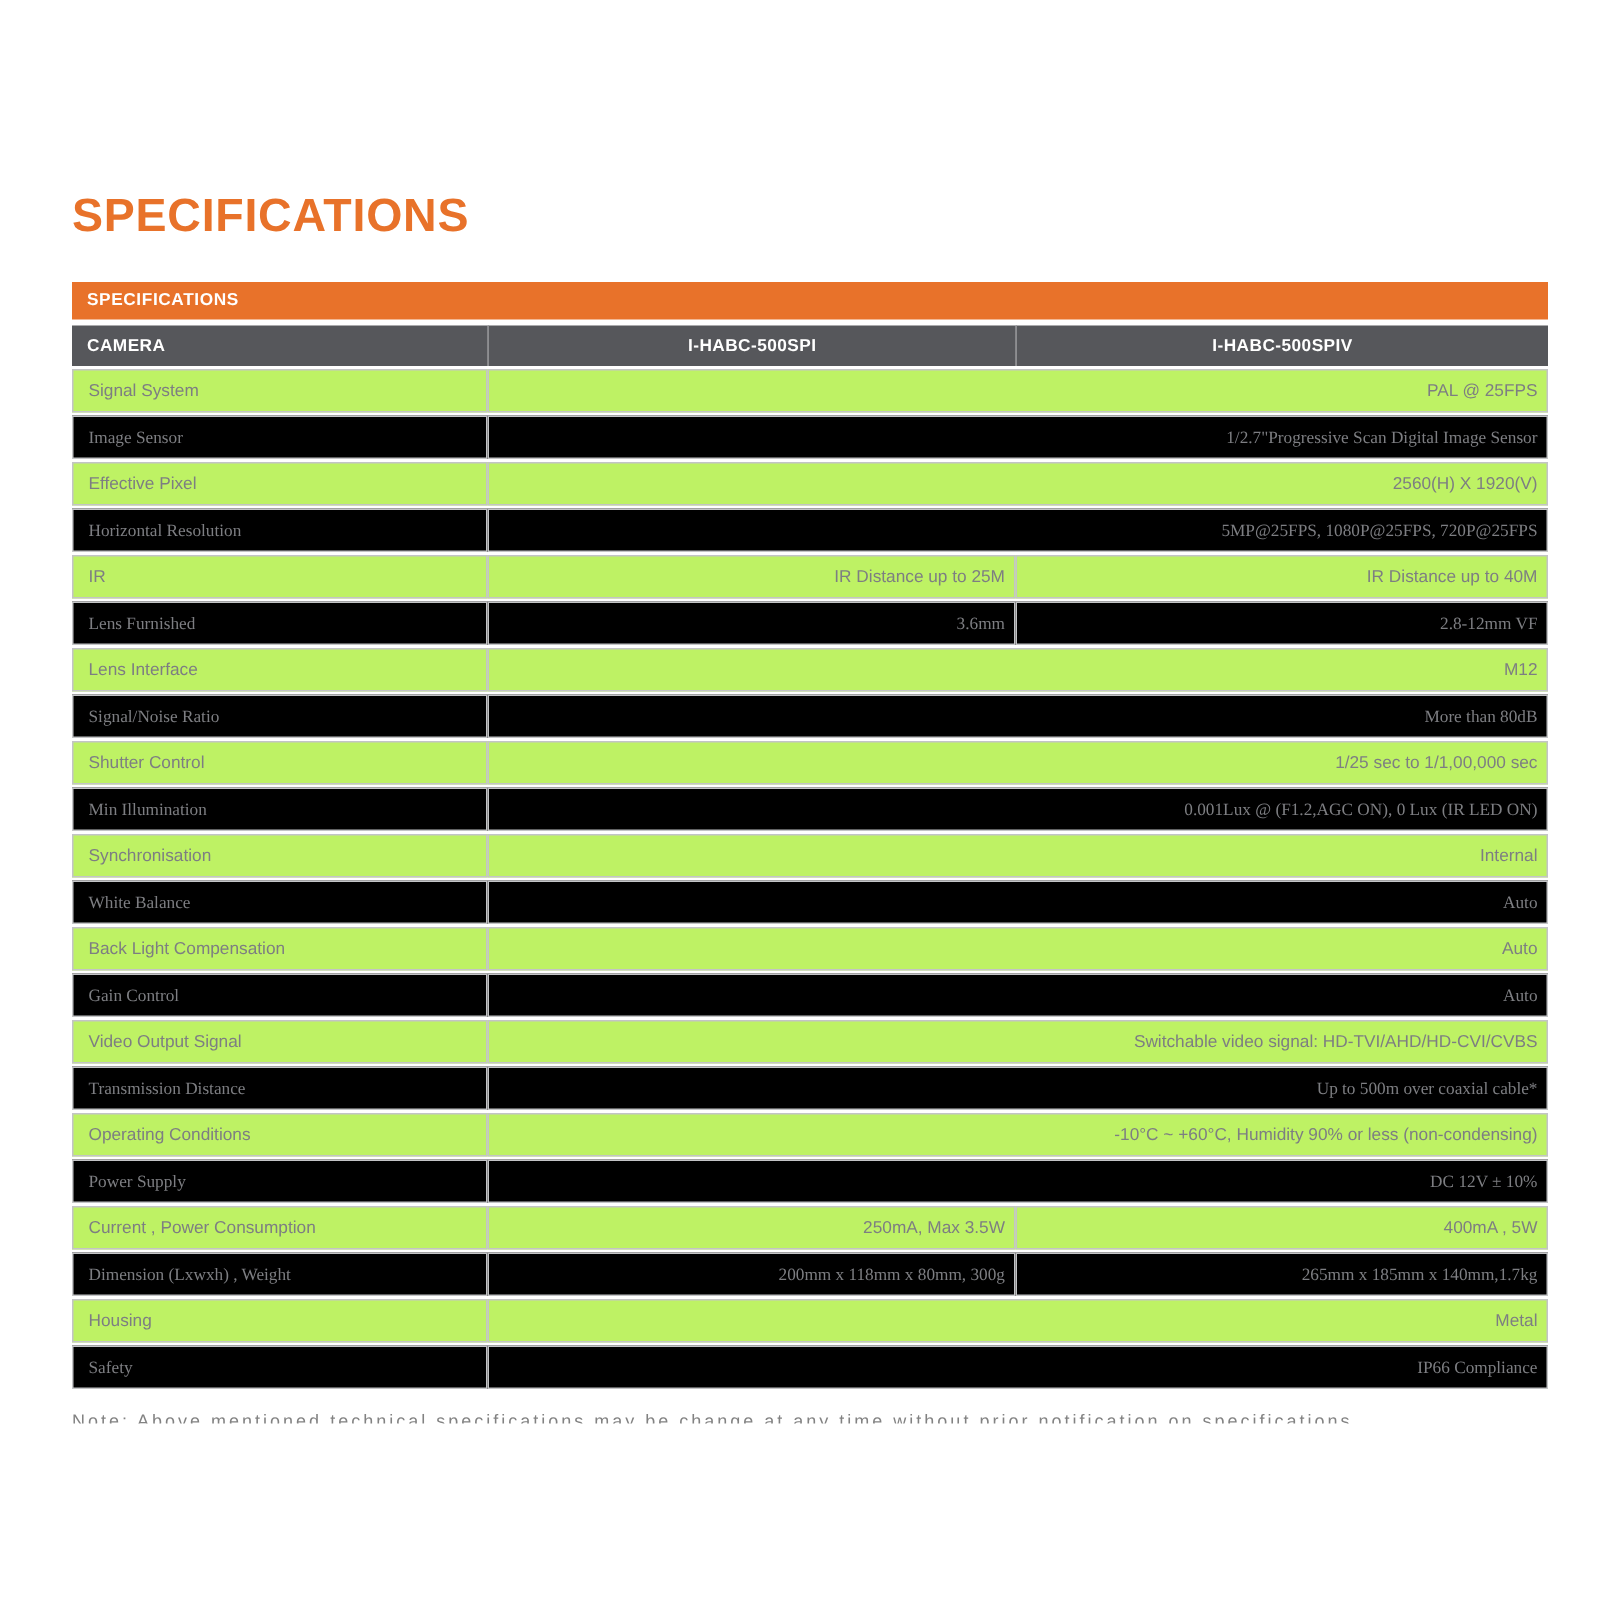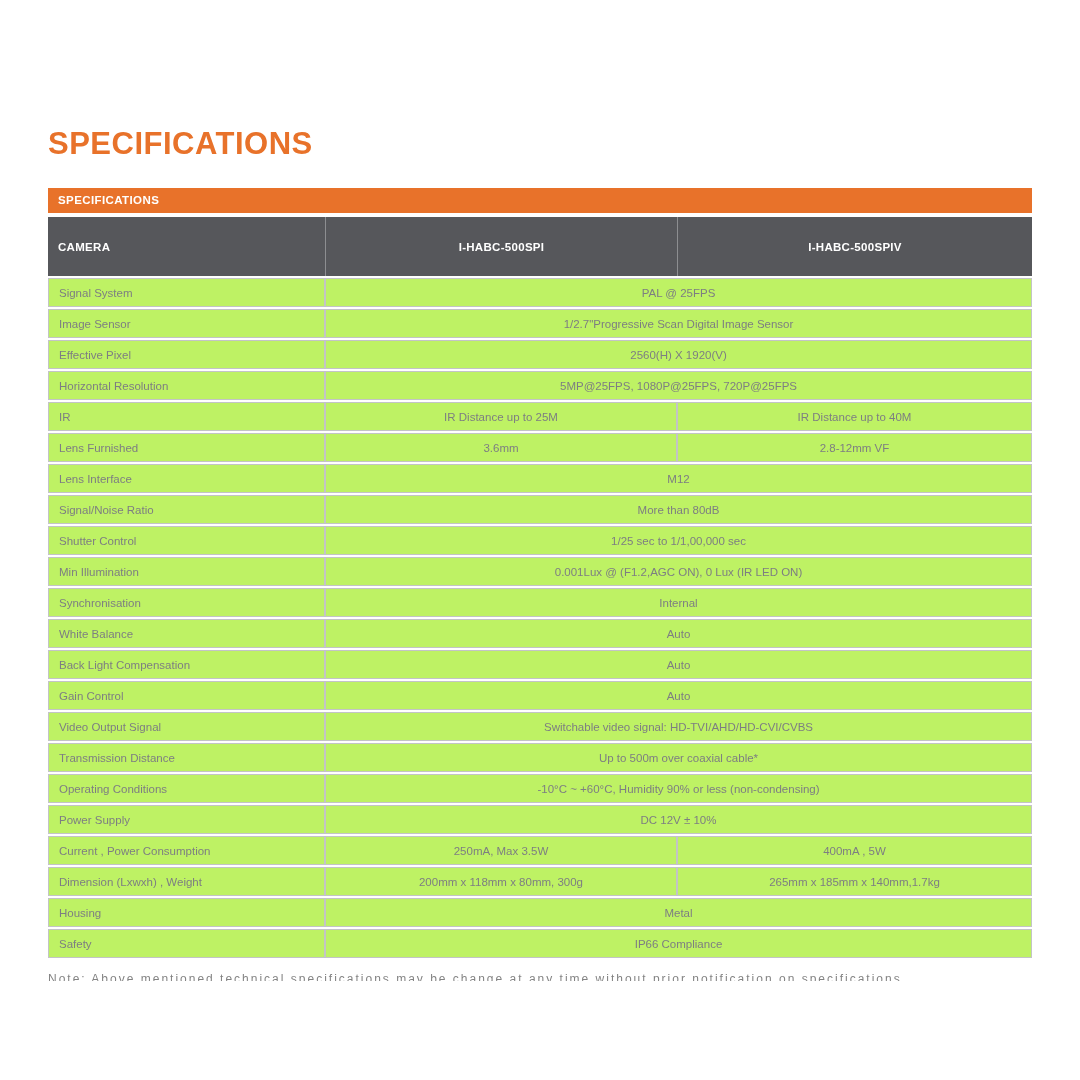--- a/index.html
+++ b/index.html
@@ -44,47 +44,47 @@
   }
   table.spec col.c1 { width: 277px; }
   table.spec col.c2 { width: 352px; }
   table.spec col.c3 { width: 355px; }
   thead th {
     background: #56575B;
     color: #ffffff;
     font-size: 11.5px;
     font-weight: bold;
     height: 27px;
-    padding: 16px;
+    padding: 0;
     letter-spacing: 0.3px;
   }
   thead th.lbl {
     text-align: left;
     padding-left: 10px;
   }
   thead th.model {
     text-align: center;
     border-left: 1px solid #8d8e91;
     margin-top: 20px;
   }
   tbody td {
     border: 1px solid #c3c4c6;
     font-size: 11.5px;
     color: #7d7e82;
     height: 27px;
     padding: 0 6px;
-    text-align: center;
+    text-align: right;
     overflow: hidden;
     white-space: nowrap;
   }
   tbody td.lbl {
     text-align: left;
     padding-left: 10px;
   }
-  tbody tr.alt td { background: #bef264; }
+  tbody tr.alt td { background: #000000; font-family: Liberation Serif, serif; }
   tbody tr.plain td { background: #bef264; }
   .footnote {
     margin-top: 12px;
     height: 9px;
     overflow: hidden;
     font-size: 12px;
     color: #404040;
     opacity: 0.65;
     white-space: nowrap;
     letter-spacing: 2px;

